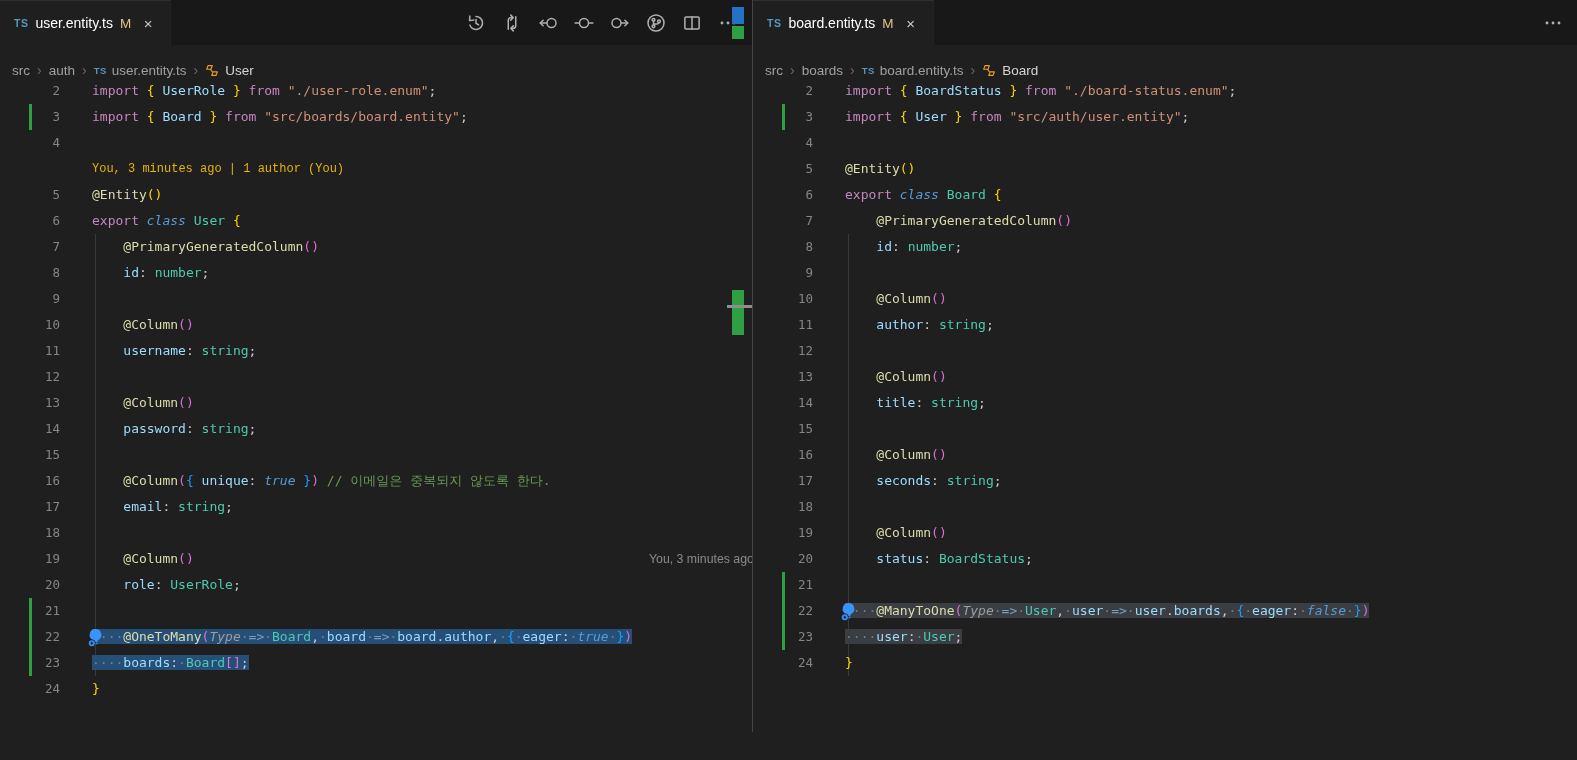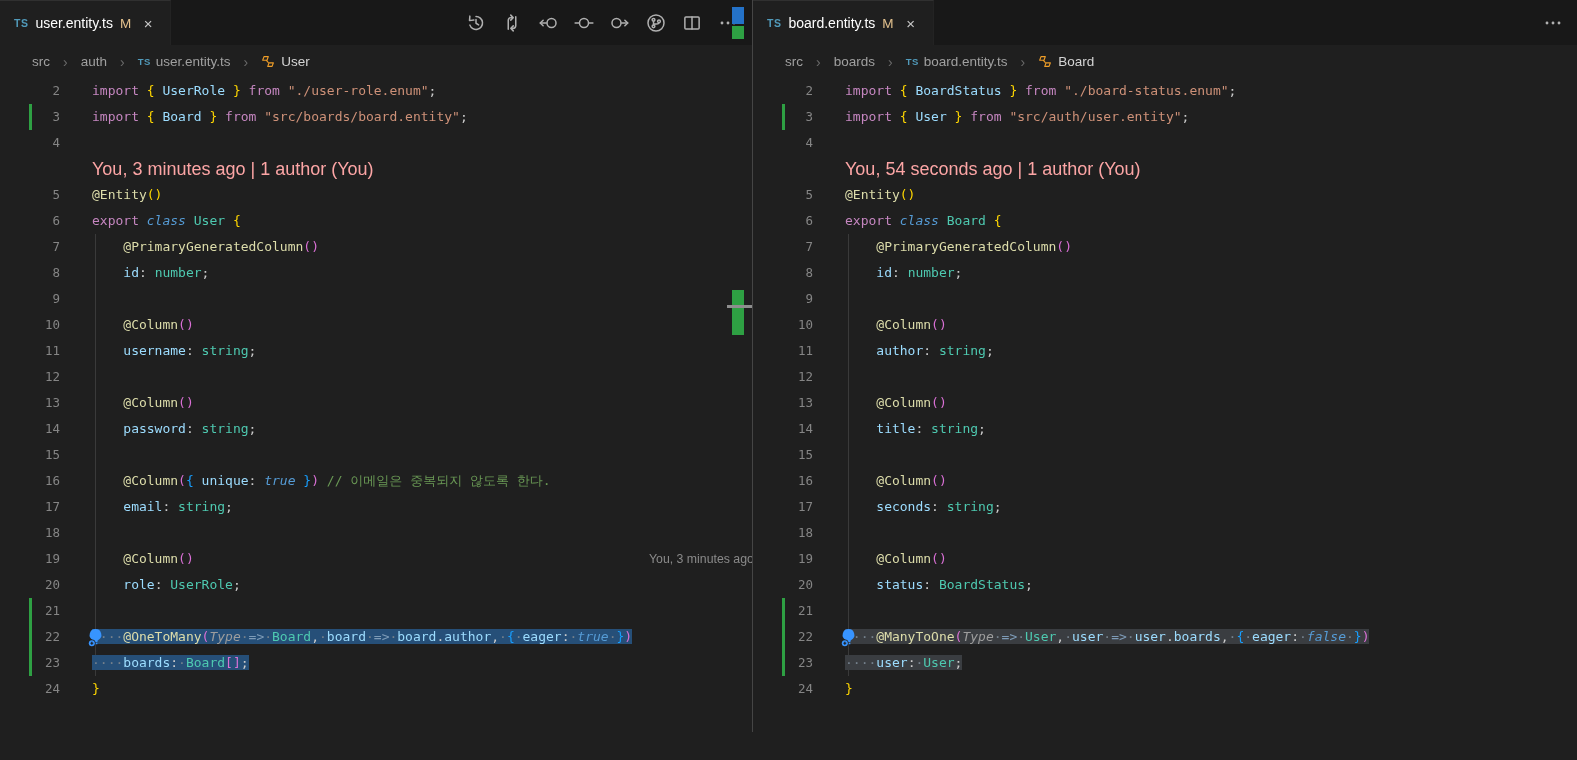--- a/index.html
+++ b/index.html
@@ -13,33 +13,33 @@
   .tab{display:flex;align-items:center;gap:7px;padding:0 12px 0 14px;background:#1f1f1f;
        border-right:1px solid #232323;border-top:1px solid rgba(255,255,255,.08);cursor:pointer;}
   .tab-label{color:#ffffff;font-size:14px;}
   .mod{color:#E2C08D;font-size:13.5px;}
   .close{color:#c8c8c8;font-size:15px;width:20px;height:20px;display:flex;align-items:center;justify-content:center;border-radius:4px;}
   .ts-ico{color:#519ABA;font-weight:700;font-size:10.5px;letter-spacing:.5px;}
   .actions{margin-left:auto;display:flex;align-items:center;gap:15px;padding-right:14px;}
   .actions .aicon{width:21px;height:21px;display:flex;align-items:center;justify-content:center;opacity:.88;cursor:pointer;}
   .aicon svg{width:20px;height:20px;}
   
-  .breadcrumbs{height:33px;display:flex;align-items:center;padding-left:32px;gap:13px;background:#1f1f1f;font-size:13.5px;color:#a0a0a0;}
+  .breadcrumbs{height:33px;display:flex;align-items:flex-end;padding-left:12px;gap:7px;background:#1f1f1f;font-size:13.5px;color:#a0a0a0;}
   .bc-sep{color:#6a6a6a;font-size:14px;}
   .bc-item{display:flex;align-items:center;gap:5px;cursor:pointer;}
   .bc-item.last{color:#d4d4d4;}
   .bc-item .ts-ico{font-size:9.5px;}
   
   .editor{position:relative;height:682px;overflow:hidden;cursor:text;}
   .row{position:relative;height:26px;line-height:26px;padding-left:92px;white-space:pre;
        font-family:"DejaVu Sans Mono",monospace;font-size:13px;color:#cccccc;}
   .num{position:absolute;left:0;top:0;width:60px;text-align:right;color:#858585;font-size:12.5px;
        font-family:"DejaVu Sans Mono",monospace;cursor:pointer;}
   .gitbar{position:absolute;left:29px;top:0;width:3px;height:26px;background:var(--git-added);}
-  .blamerow{font-family:Liberation Sans, sans-serif;font-size:18px;color:#fca5a5;white-space:pre;}
+  .blamerow{font-family:Liberation Mono, monospace;font-size:12px;color:#eab308;white-space:pre;}
   .codeline{display:inline;}
   .codeline.sel{background:var(--sel);}
   .codeline.selg{background:var(--selg);}
   .lightbulb{position:absolute;left:85px;top:3px;width:21px;height:21px;cursor:pointer;}
   .indent-guide{position:absolute;left:95px;top:156px;width:1px;height:442px;background:#3a3a3a;}
   
   .tk-kw{color:var(--c-kw);text-align:center;} .tk-kwb{color:var(--c-kwb);font-style:italic;} .tk-typ{color:var(--c-typ);}
   .tk-var{color:var(--c-var);} .tk-str{color:var(--c-str);} .tk-fn{color:var(--c-fn);}
   .tk-b1{color:var(--c-b1);} .tk-b2{color:var(--c-b2);} .tk-b3{color:var(--c-b3);}
   .tk-pn{color:var(--c-pn);} .tk-cm{color:var(--c-cm);} .tk-ar{color:var(--c-ar);}
@@ -239,21 +239,20 @@
             </svg>
           </span>
           <span>Board</span>
         </span>
       </div>
     <div class="editor">
       <div class="indent-guide"></div>
     <div class="row"><span class="num">2</span><span class="codeline"><span class="tk-kw">import</span><span class="tk-sp"> </span><span class="tk-b1">{</span><span class="tk-sp"> </span><span class="tk-var">BoardStatus</span><span class="tk-sp"> </span><span class="tk-b1">}</span><span class="tk-sp"> </span><span class="tk-kw">from</span><span class="tk-sp"> </span><span class="tk-str">"./board-status.enum"</span><span class="tk-pn">;</span></span></div>
         <div class="row"><span class="num">3</span><div class="gitbar"></div><span class="codeline"><span class="tk-kw">import</span><span class="tk-sp"> </span><span class="tk-b1">{</span><span class="tk-sp"> </span><span class="tk-var">User</span><span class="tk-sp"> </span><span class="tk-b1">}</span><span class="tk-sp"> </span><span class="tk-kw">from</span><span class="tk-sp"> </span><span class="tk-str">"src/auth/user.entity"</span><span class="tk-pn">;</span></span></div>
         <div class="row"><span class="num">4</span><span class="codeline"></span></div>
-        <div class="row blamerow">You, 54 seconds ago | 1 author (You)</div>
         <div class="row"><span class="num">5</span><span class="codeline"><span class="tk-fn">@Entity</span><span class="tk-b1">()</span></span></div>
         <div class="row"><span class="num">6</span><span class="codeline"><span class="tk-kw">export</span><span class="tk-sp"> </span><span class="tk-kwb">class</span><span class="tk-sp"> </span><span class="tk-typ">Board</span><span class="tk-sp"> </span><span class="tk-b1">{</span></span></div>
         <div class="row"><span class="num">7</span><span class="codeline"><span class="tk-sp">    </span><span class="tk-fn">@PrimaryGeneratedColumn</span><span class="tk-b2">()</span></span></div>
         <div class="row"><span class="num">8</span><span class="codeline"><span class="tk-sp">    </span><span class="tk-var">id</span><span class="tk-pn">:</span><span class="tk-sp"> </span><span class="tk-typ">number</span><span class="tk-pn">;</span></span></div>
         <div class="row"><span class="num">9</span><span class="codeline"></span></div>
         <div class="row"><span class="num">10</span><span class="codeline"><span class="tk-sp">    </span><span class="tk-fn">@Column</span><span class="tk-b2">()</span></span></div>
         <div class="row"><span class="num">11</span><span class="codeline"><span class="tk-sp">    </span><span class="tk-var">author</span><span class="tk-pn">:</span><span class="tk-sp"> </span><span class="tk-typ">string</span><span class="tk-pn">;</span></span></div>
         <div class="row"><span class="num">12</span><span class="codeline"></span></div>
         <div class="row"><span class="num">13</span><span class="codeline"><span class="tk-sp">    </span><span class="tk-fn">@Column</span><span class="tk-b2">()</span></span></div>
         <div class="row"><span class="num">14</span><span class="codeline"><span class="tk-sp">    </span><span class="tk-var">title</span><span class="tk-pn">:</span><span class="tk-sp"> </span><span class="tk-typ">string</span><span class="tk-pn">;</span></span></div>

